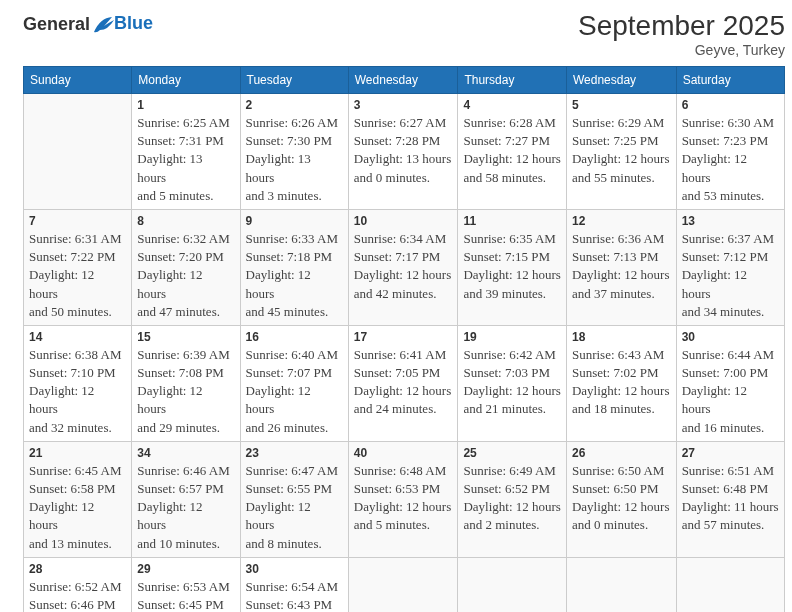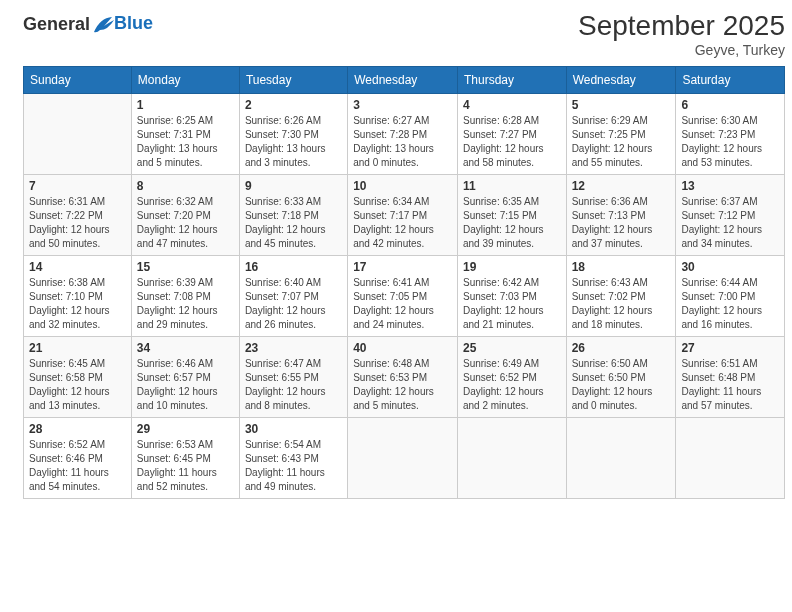--- a/index.html
+++ b/index.html
@@ -68,23 +68,24 @@
       background: #f9f9f9;
     }
     .day-num {
       font-size: 12px;
       font-weight: bold;
       color: #333;
       display: block;
       margin-bottom: 2px;
     }
     .day-info {
-      font-size: 10px;
+      font-size: 13px;
       color: #444;
       line-height: 1.4;
+      font-family: Liberation Serif, serif;
     }
     .calendar tr:nth-child(even) td {
       background: #f9f9f9;
     }
     .calendar tr:nth-child(even) td.empty {
       background: #f2f2f2;
     }
   </style>
 </head>
 <body>

